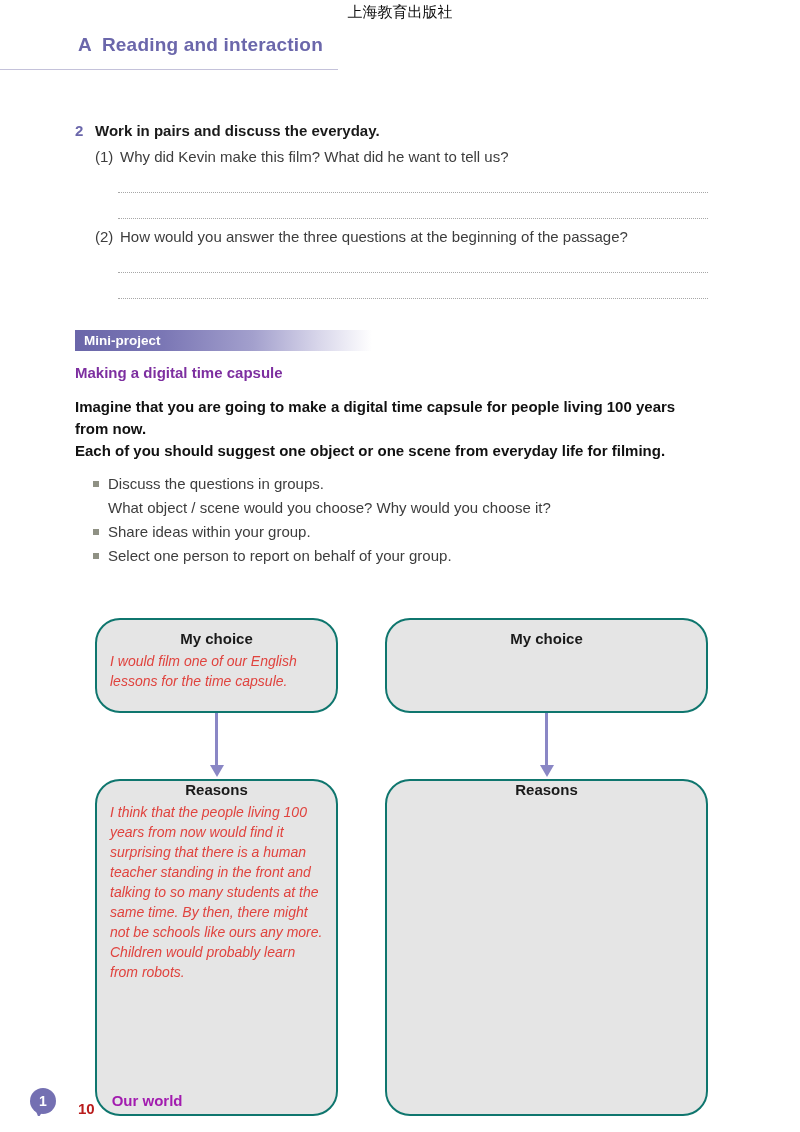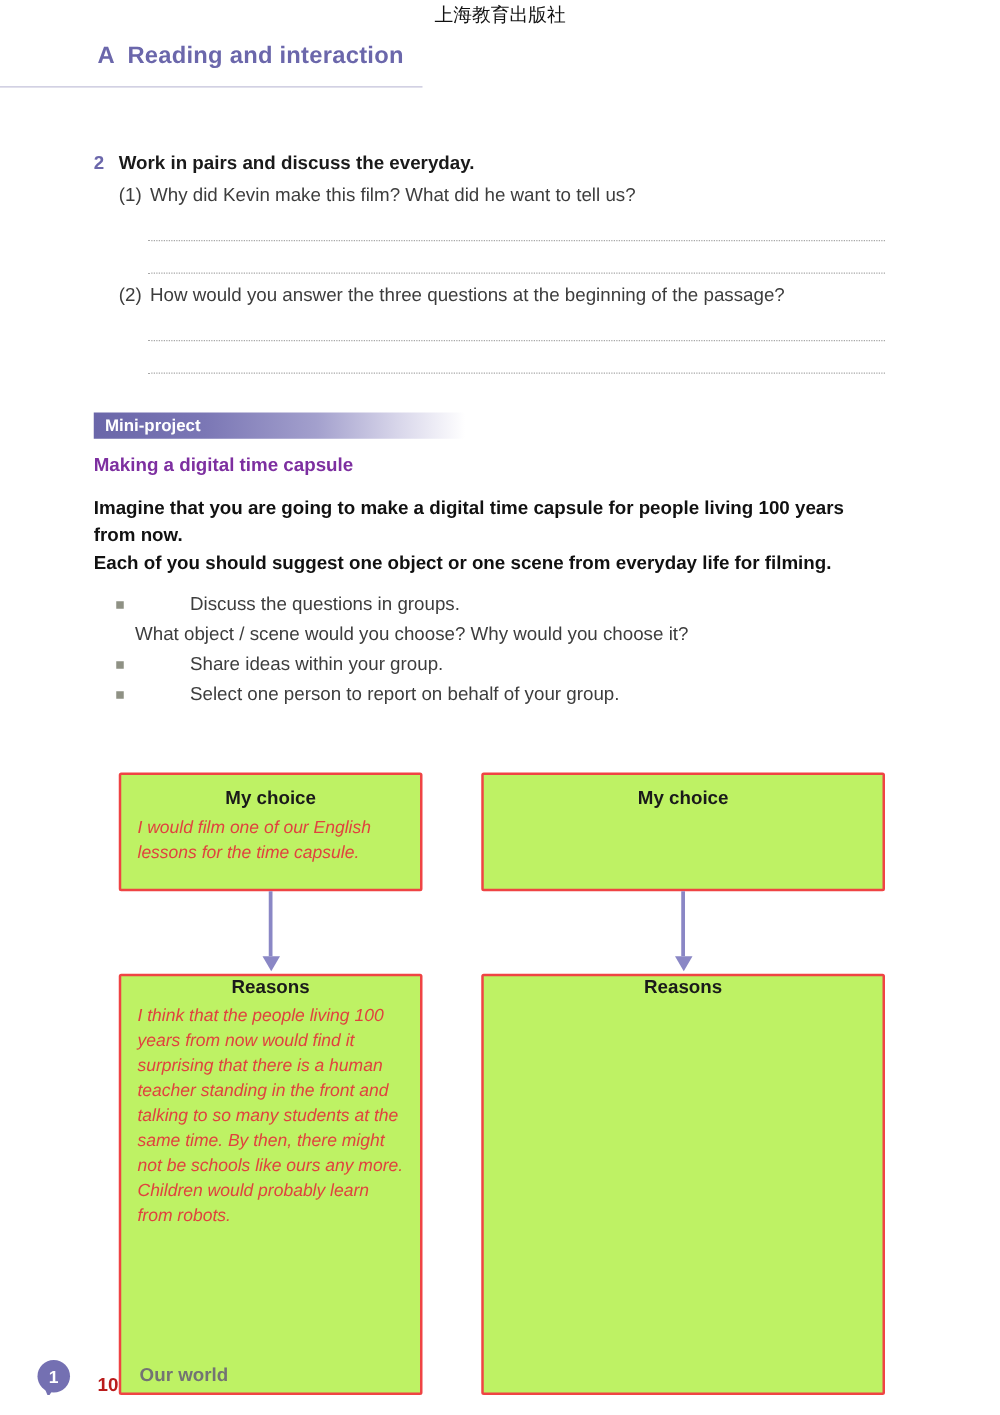--- a/index.html
+++ b/index.html
@@ -86,21 +86,21 @@
   }
   .mini-intro {
     margin-top: 15px;
     font-size: 15px;
     font-weight: bold;
     color: #111111;
     line-height: 22px;
   }
 
   .bullet-list { margin-top: 10px; }
-  .bullet-row { display: flex; margin-left: 18px; line-height: 24px; gap: 44px; }
+  .bullet-row { display: flex; margin-left: 18px; line-height: 24px; }
   .bullet-square {
     flex: none;
     width: 6px; height: 6px;
     background: #8f9184;
     margin-top: 9px;
     margin-right: 9px;
   }
   .bullet-text { font-size: 15px; color: #3d3d3d; }
   .bullet-sub { margin-left: 33px; font-size: 15px; color: #3d3d3d; line-height: 24px; }
 
@@ -108,23 +108,23 @@
   .diagram {
     display: flex;
     margin-left: 20px;
     margin-top: 50px;
     gap: 47px;
   }
   .dg-col-left  { width: 243px; flex: none; }
   .dg-col-right { width: 323px; flex: none; }
 
   .dg-box {
-    border: 2px solid #ef4444;
-    border-radius: 2px;
-    background: #bef264;
+    border: 2px solid #0f766e;
+    border-radius: 25px;
+    background: #e5e5e5;
   }
   .choice-box { height: 95px; padding-top: 10px; }
   .reasons-box { height: 337px; padding-top: 0; }
   .box-title {
     text-align: center;
     font-size: 15px;
     font-weight: bold;
     color: #1a1a1a;
   }
   .box-answer {
@@ -181,21 +181,21 @@
     position: absolute;
     left: 3px;
     bottom: -3px;
     width: 0; height: 0;
     border-left: 7px solid transparent;
     border-right: 2px solid transparent;
     border-top: 8px solid #7470b2;
     transform: rotate(18deg);
   }
   .page-number { margin-left: 22px; font-size: 15px; font-weight: bold; color: #b91c1c; margin-top: 16px; }
-  .unit-title  { margin-left: 17px; font-size: 15px; font-weight: bold; color: #737373; }
+  .unit-title  { margin-left: 17px; font-size: 15px; font-weight: bold; color: #a21caf; }
 </style>
 </head>
 <body>
 
 <div class="page">
 
   <div class="press-header">上海教育出版社</div>
 
   <div class="section-head">
     <div class="section-title">

